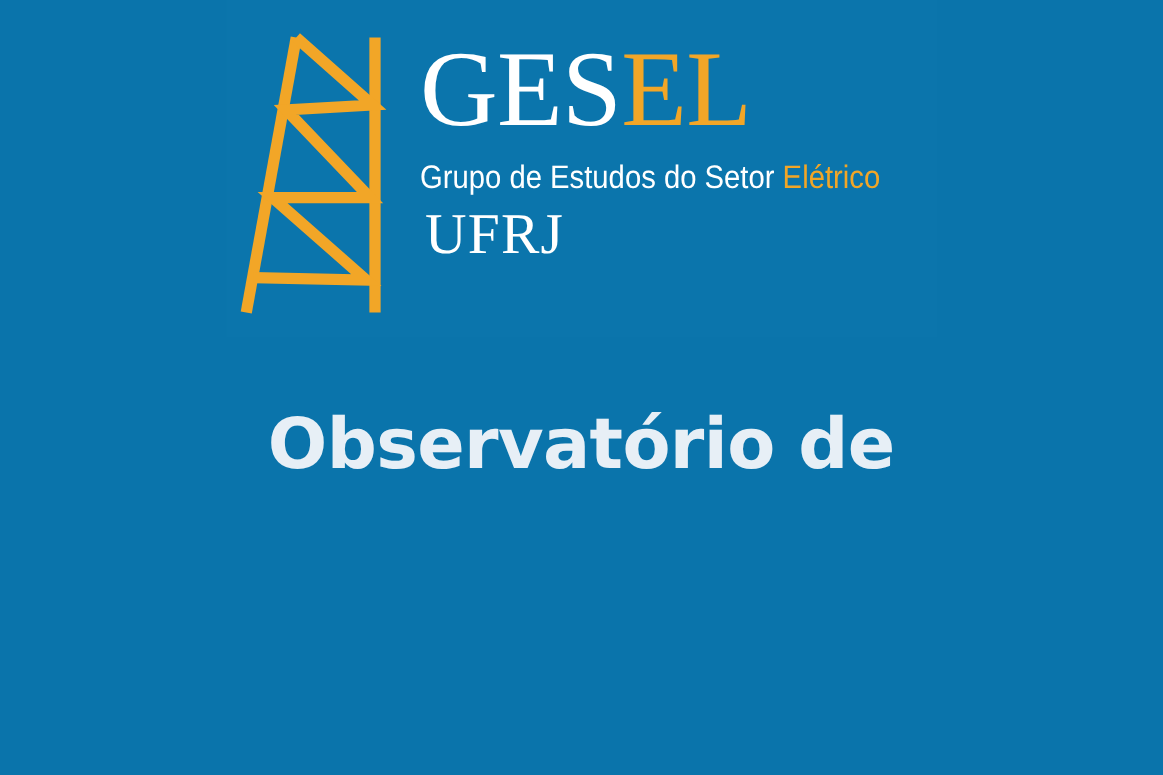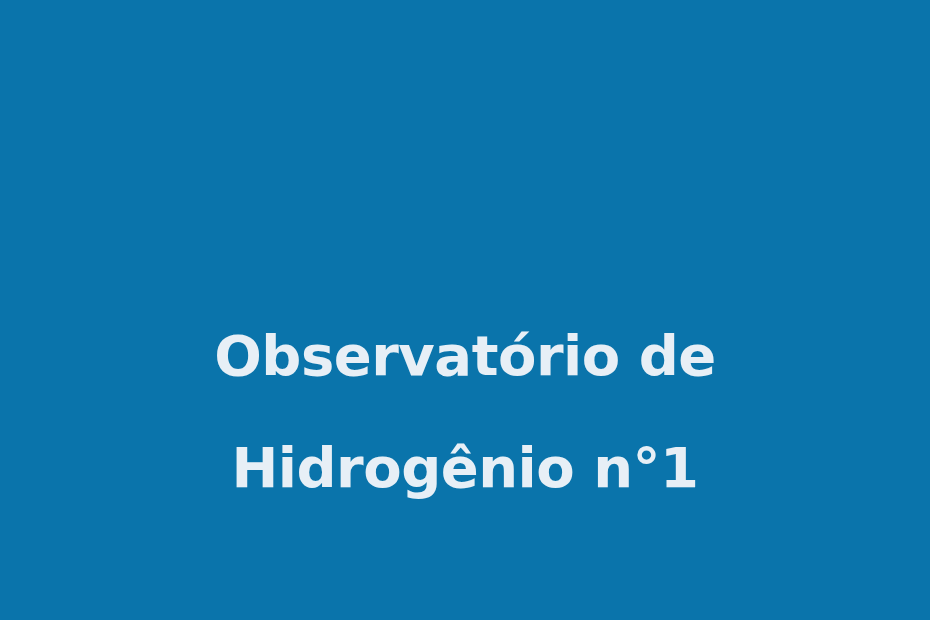--- a/index.html
+++ b/index.html
@@ -105,19 +105,54 @@
     color: #e7eff6;
     letter-spacing: -0.5px;
     white-space: nowrap;
   }
 </style>
 </head>
 <body>
 
 <div id="slide">
 
+  <div id="logo-block">
+
+    <div id="tower">
+      <svg viewBox="0 0 120 228" xmlns="http://www.w3.org/2000/svg">
+        <g fill="none" stroke="#f2a627" stroke-width="9" stroke-linecap="butt" stroke-linejoin="miter">
+
+          <path d="M 47 4 L 7 224"></path>
+
+          <path d="M 110 4 L 110 224"></path>
+
+          <path d="M 47 4
+                   L 108 58
+                   L 39 62
+                   L 106 132
+                   L 28 132
+                   L 103 198
+                   L 13 196"></path>
+        </g>
+      </svg>
+    </div>
+
+    <div id="wordmark">
+
+      <div class="gesel-line">
+        <span class="gesel-white">GES</span>
+          <span class="gesel-orange">EL</span>
+      </div>
+
+      <div class="tagline">
+        <span class="tagline-white">Grupo de Estudos do Setor</span><span>&nbsp;</span><span class="tagline-orange">Elétrico</span>
+      </div>
+
+      <div class="ufrj">UFRJ</div>
+
+    </div>
+  </div>
 
   <div id="title-area">
     <div class="title-line">Observatório de</div>
-    <div class="title-line">Hidrogênio n°1</div>
   </div>
 
 </div>
 
 </body></html>

